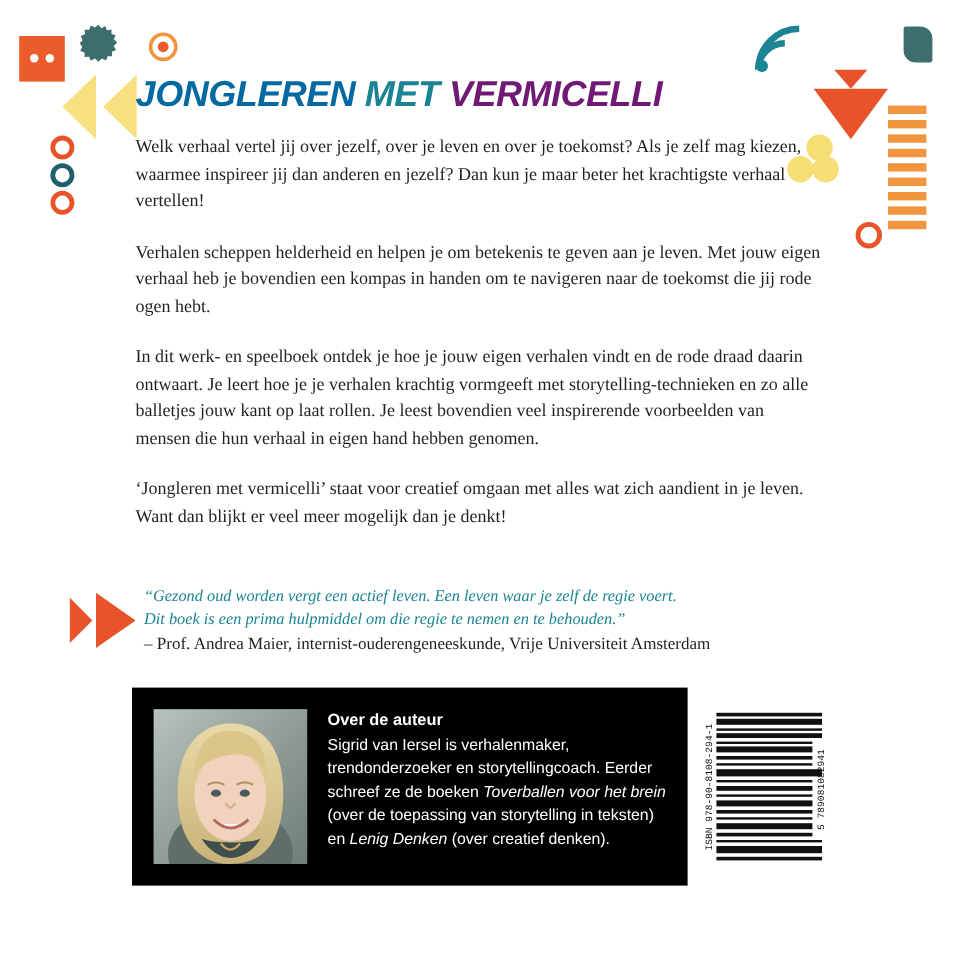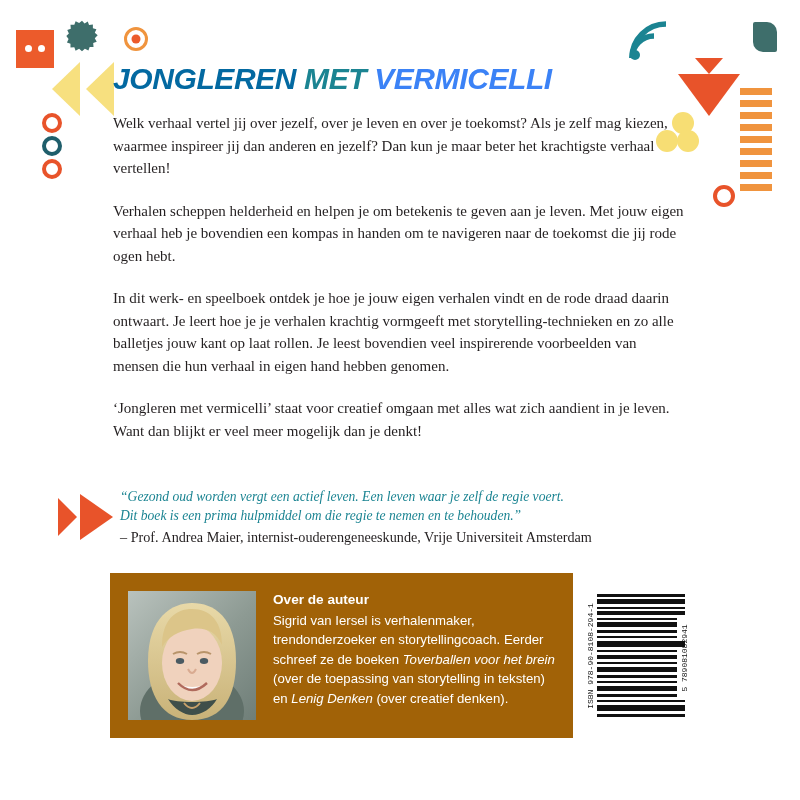--- a/index.html
+++ b/index.html
@@ -64,21 +64,21 @@
   
   .title{
     position:absolute;left:113px;top:62px;
     font-family:"Liberation Sans", sans-serif;
     font-weight:bold;font-style:italic;
     font-size:30px;letter-spacing:-0.4px;
     white-space:nowrap;
   }
   .t-a{color:#0369a1;}
   .t-b{color:#1b8492;}
-  .t-c{color:#3b82f6;}
+  .t-c{color:#701a75;}
 
   
   .copy{
     position:absolute;left:113px;top:112px;width:572px;
     font-size:15px;line-height:22.5px;color:#231f20;
     font-family:"Liberation Serif", serif;
   }
   .copy p{margin:0 0 20px 0;}
   .copy p.tight{margin-bottom:0;}
   .bullets{margin:0;padding:0;list-style:none;}
@@ -95,21 +95,21 @@
     font-family:"Liberation Serif", serif;
   }
   .quote .q-attr{
     color:#231f20;font-size:14.2px;line-height:21px;margin-top:2px;
     font-family:"Liberation Serif", serif;
   }
 
   
   .authorbox{
     position:absolute;left:110px;top:573px;width:463px;height:165px;
-    background:#a16207;
+    background:#000000;
   }
   .photo{
     position:absolute;left:18px;top:18px;width:128px;height:129px;
     overflow:hidden;background:#9aa5a0;
   }
   .photo svg{display:block;width:128px;height:129px;}
   .authortext{
     position:absolute;left:163px;top:17px;width:285px;
     font-family:"Liberation Sans", sans-serif;
     color:#ffffff;font-size:13.2px;line-height:19.6px;

